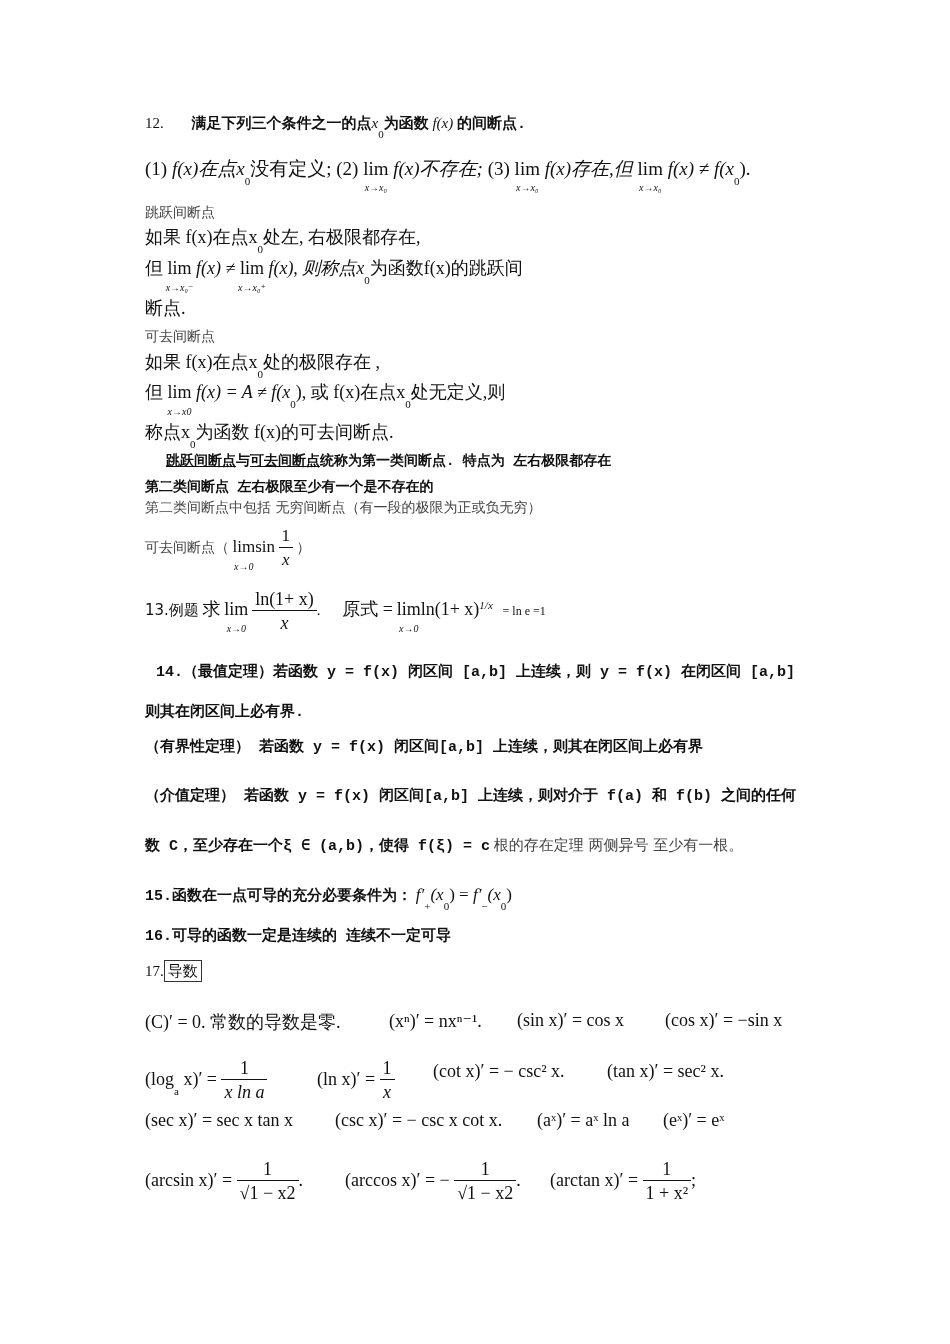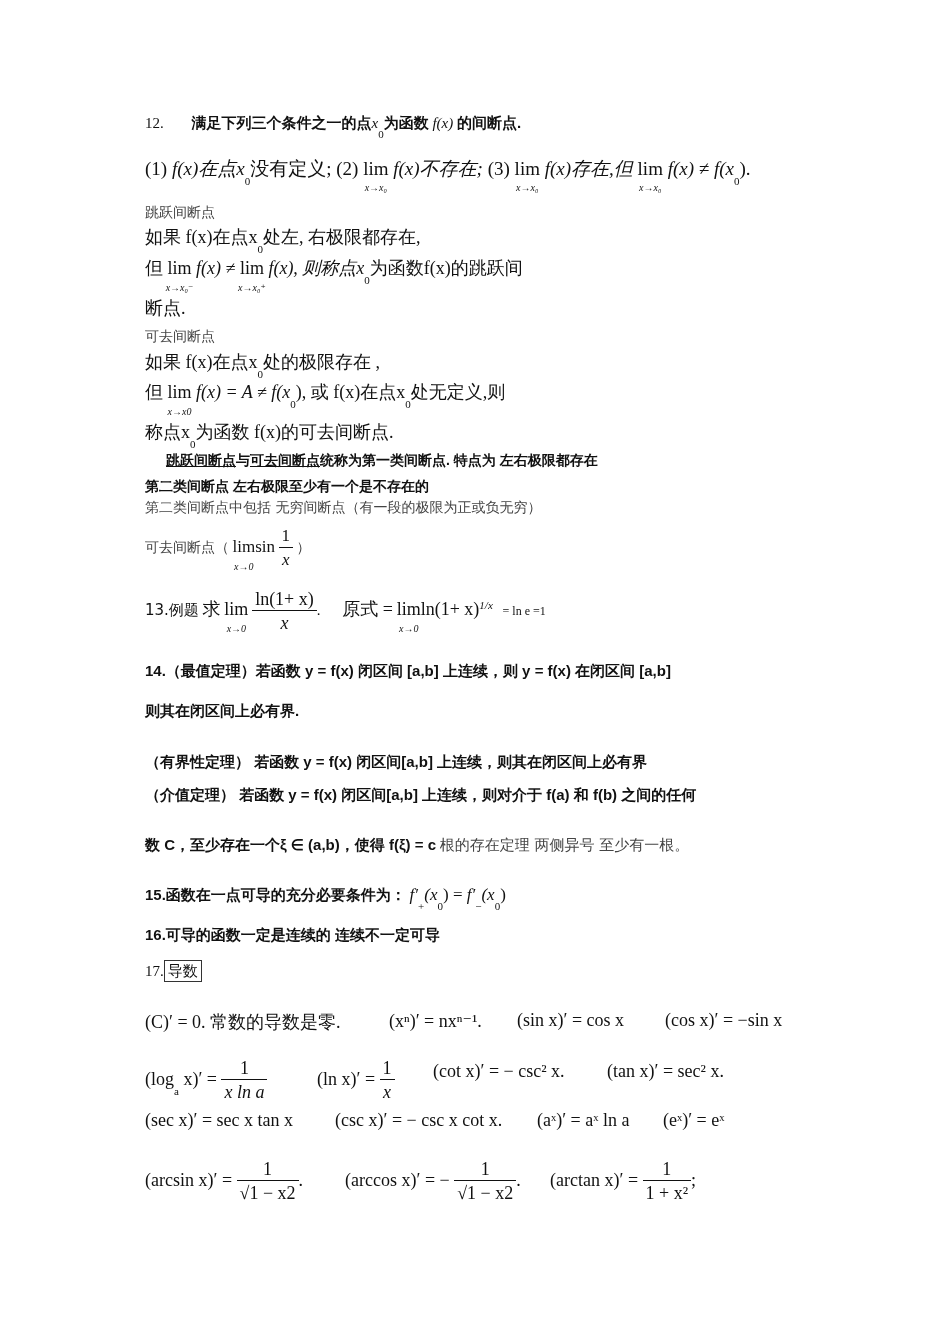--- a/index.html
+++ b/index.html
@@ -1,19 +1,19 @@
 <!DOCTYPE html>
 <html><head>
 <meta charset="utf-8">
 <style>
   html, body { margin: 0; padding: 0; background: #ffffff; }
   body { width: 950px; height: 1344px; position: relative; overflow: hidden;
          font-family: "Liberation Serif", "DejaVu Serif", serif; color: #111; }
   .ln { position: absolute; left: 145px; white-space: nowrap; }
-  .b { font-weight: bold; font-family: Liberation Sans, sans-serif; }
+  .b { font-weight: bold; font-family: Liberation Mono, monospace; }
   .cj { font-family: "DejaVu Sans", "Liberation Sans", sans-serif; }
   .gray { color: #444; }
   .m { font-family: "Liberation Serif", serif; font-style: italic; }
   .r { font-family: "Liberation Serif", serif; font-style: normal; }
   .sub { position: relative; top: 10px; font-size: 11px; font-style: normal; }
   .lim { display: inline-block; position: relative; text-align: center; }
   .lim .under { position: absolute; left: 50%; transform: translateX(-50%); top: 24px; font-size: 10px; font-style: italic; white-space: nowrap; }
   .frac { display: inline-block; vertical-align: middle; text-align: center; }
   .frac .num { display: block; padding: 0 3px; border-bottom: 1px solid #111; line-height: 22px; }
   .frac .den { display: block; padding: 0 3px; line-height: 24px; }
@@ -85,23 +85,23 @@
 <div class="ln" style="top:588px;font-size:15px;">
   <span class="cj">13.例题</span>
   <span style="font-size:18px">求</span>
   <span class="lim" style="font-size:18px"><span>lim</span><span class="under">x→0</span></span>
   <span class="frac" style="font-size:18px"><span class="num">ln(1+ x)</span><span class="den m">x</span></span><span>.</span>
   <span style="font-size:18px;margin-left:18px">原式 =</span>
   <span class="lim" style="font-size:18px"><span>lim</span><span class="under">x→0</span></span><span style="font-size:18px">ln(1+ x)</span><sup class="m">1/x</sup>
   <span style="font-size:12px;margin-left:6px">= ln e =1</span>
 </div>
 
-<div class="ln b" style="top:662px;font-size:15px;">14.（最值定理）若函数    y = f(x)   闭区间 [a,b] 上连续，则   y = f(x) 在闭区间  [a,b]</div>
+<div class="ln b" style="top:662px;font-size:15px;margin-left:11px;">14.（最值定理）若函数    y = f(x)   闭区间 [a,b] 上连续，则   y = f(x) 在闭区间  [a,b]</div>
 <div class="ln b" style="top:702px;font-size:15px;">则其在闭区间上必有界.</div>
-<div class="ln b" style="top:753px;font-size:15px;">（有界性定理）    若函数 y = f(x) 闭区间[a,b] 上连续，则其在闭区间上必有界</div>
+<div class="ln b" style="top:737px;font-size:15px;">（有界性定理）    若函数 y = f(x) 闭区间[a,b] 上连续，则其在闭区间上必有界</div>
 <div class="ln b" style="top:786px;font-size:15px;">（介值定理）    若函数 y = f(x) 闭区间[a,b] 上连续，则对介于 f(a) 和 f(b) 之间的任何</div>
 <div class="ln" style="top:836px;font-size:15px;">
   <span class="b">数 C，至少存在一个ξ ∈ (a,b)，使得 f(ξ) = c</span>
   <span class="cj gray" style="">根的存在定理  两侧异号  至少有一根。</span>
 </div>
 
 <div class="ln" style="top:885px;font-size:15px;">
   <span class="b">15.函数在一点可导的充分必要条件为：</span>
   <span class="m" style="font-size:17px">f′</span><span class="sub">+</span><span class="m" style="font-size:17px">(x</span><span class="sub">0</span><span style="font-size:17px">) = </span><span class="m" style="font-size:17px">f′</span><span class="sub">−</span><span class="m" style="font-size:17px">(x</span><span class="sub">0</span><span style="font-size:17px">)</span>
 </div>

